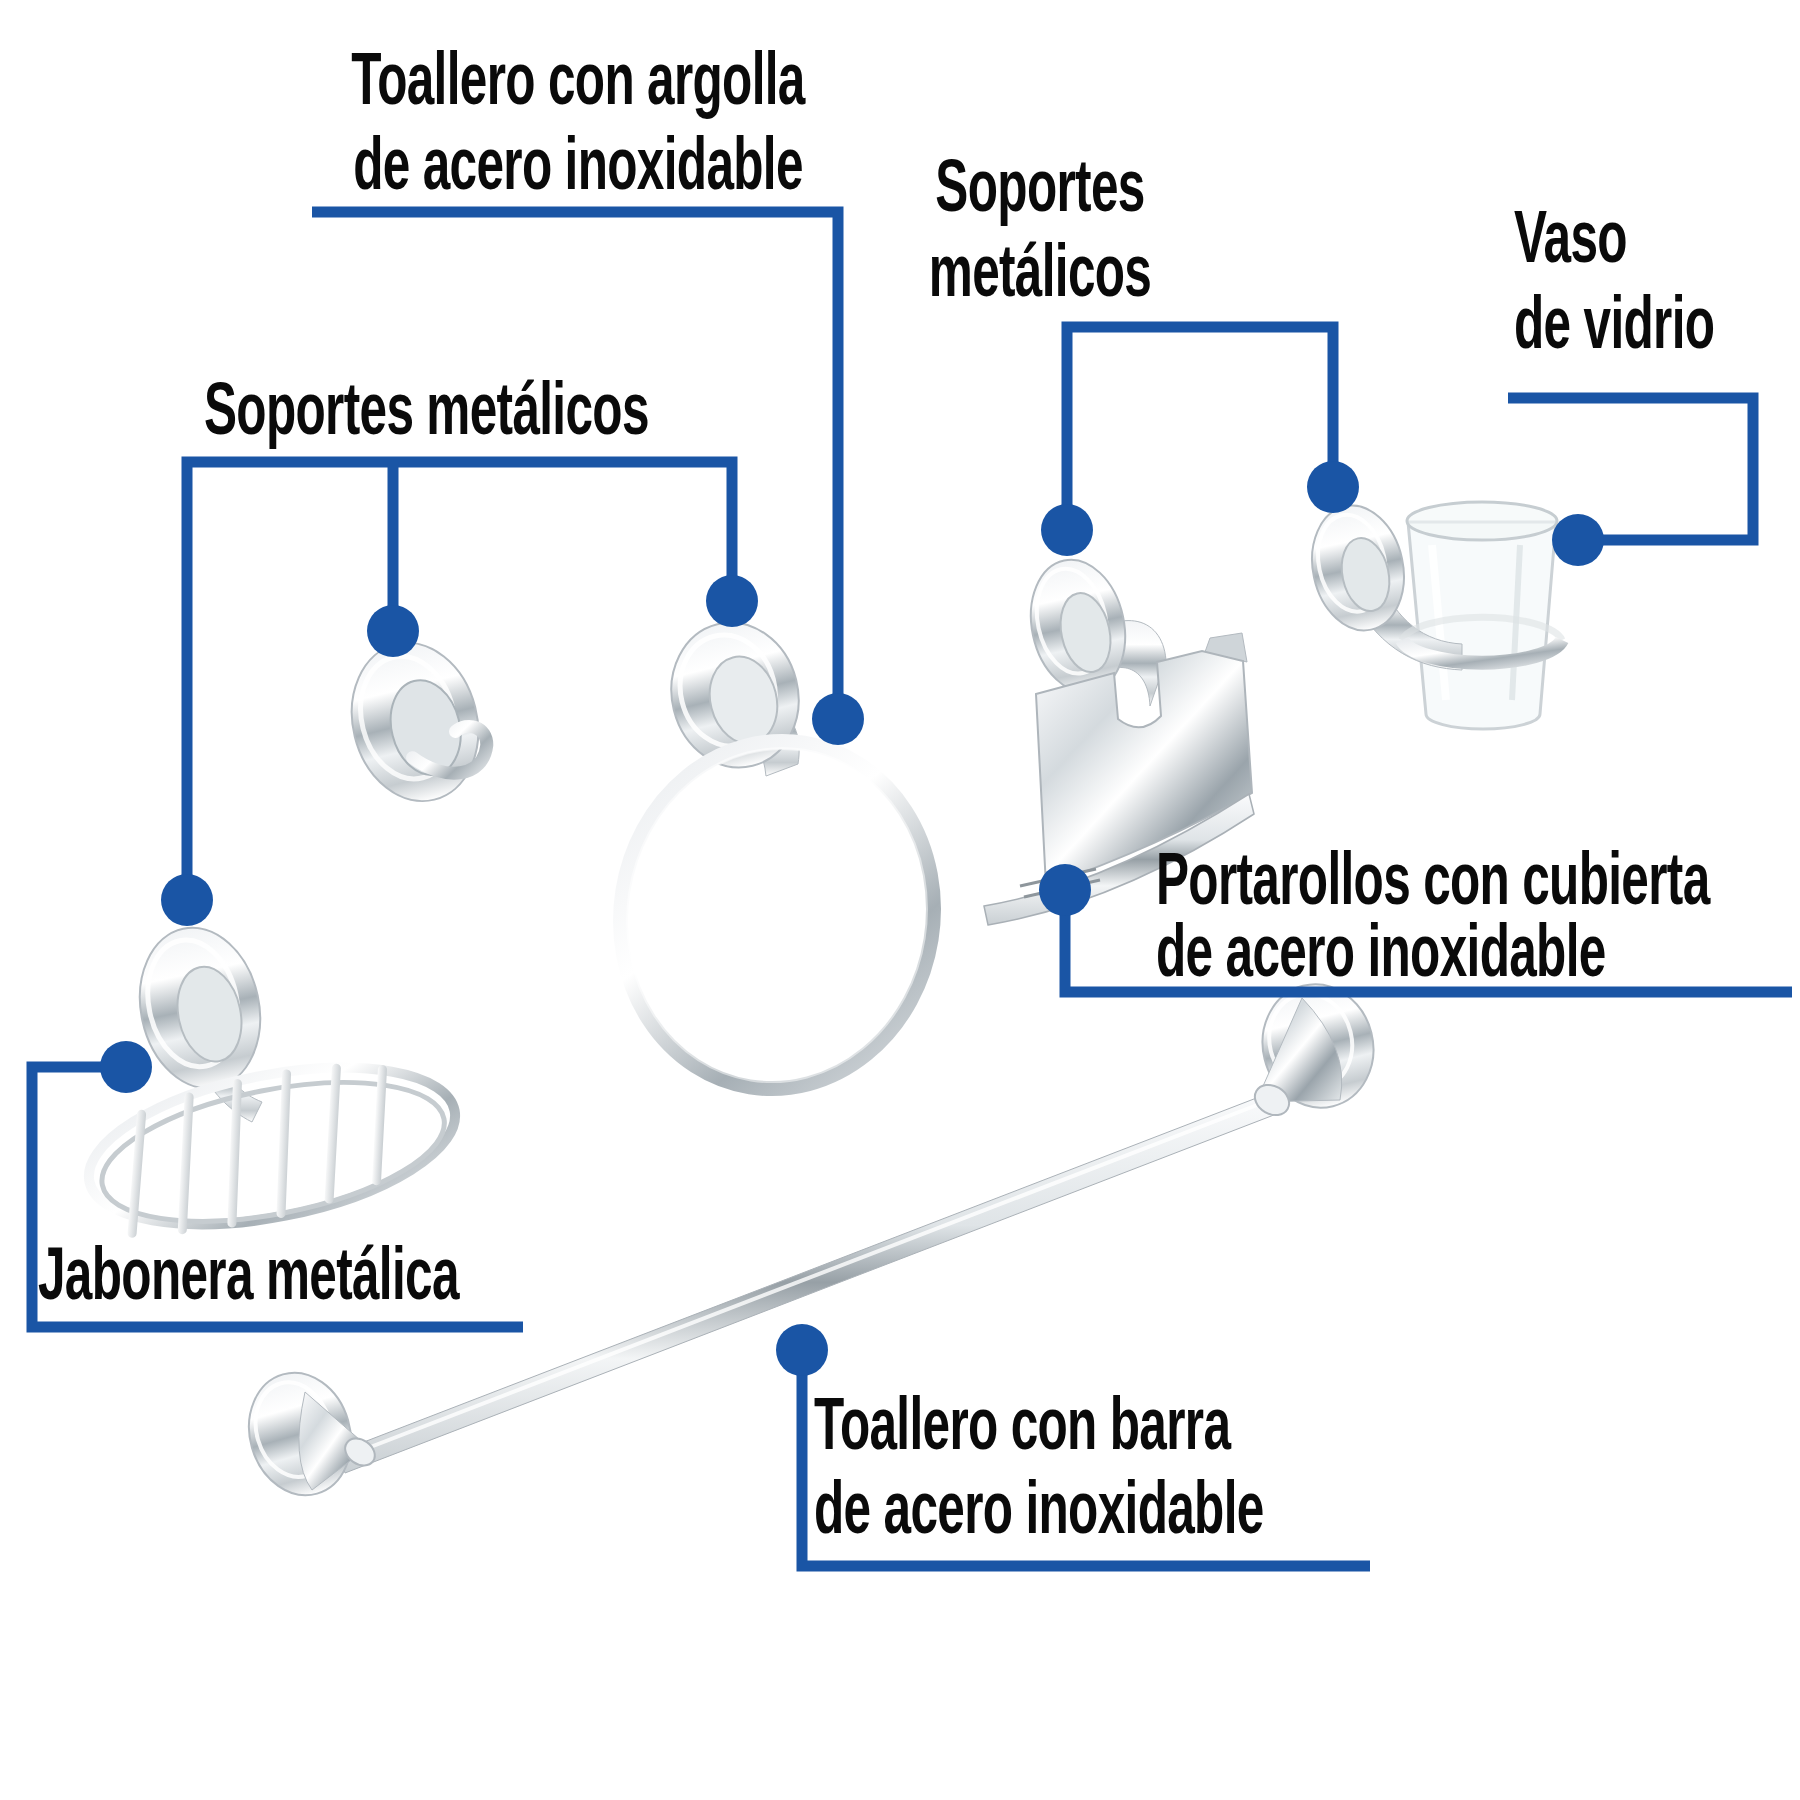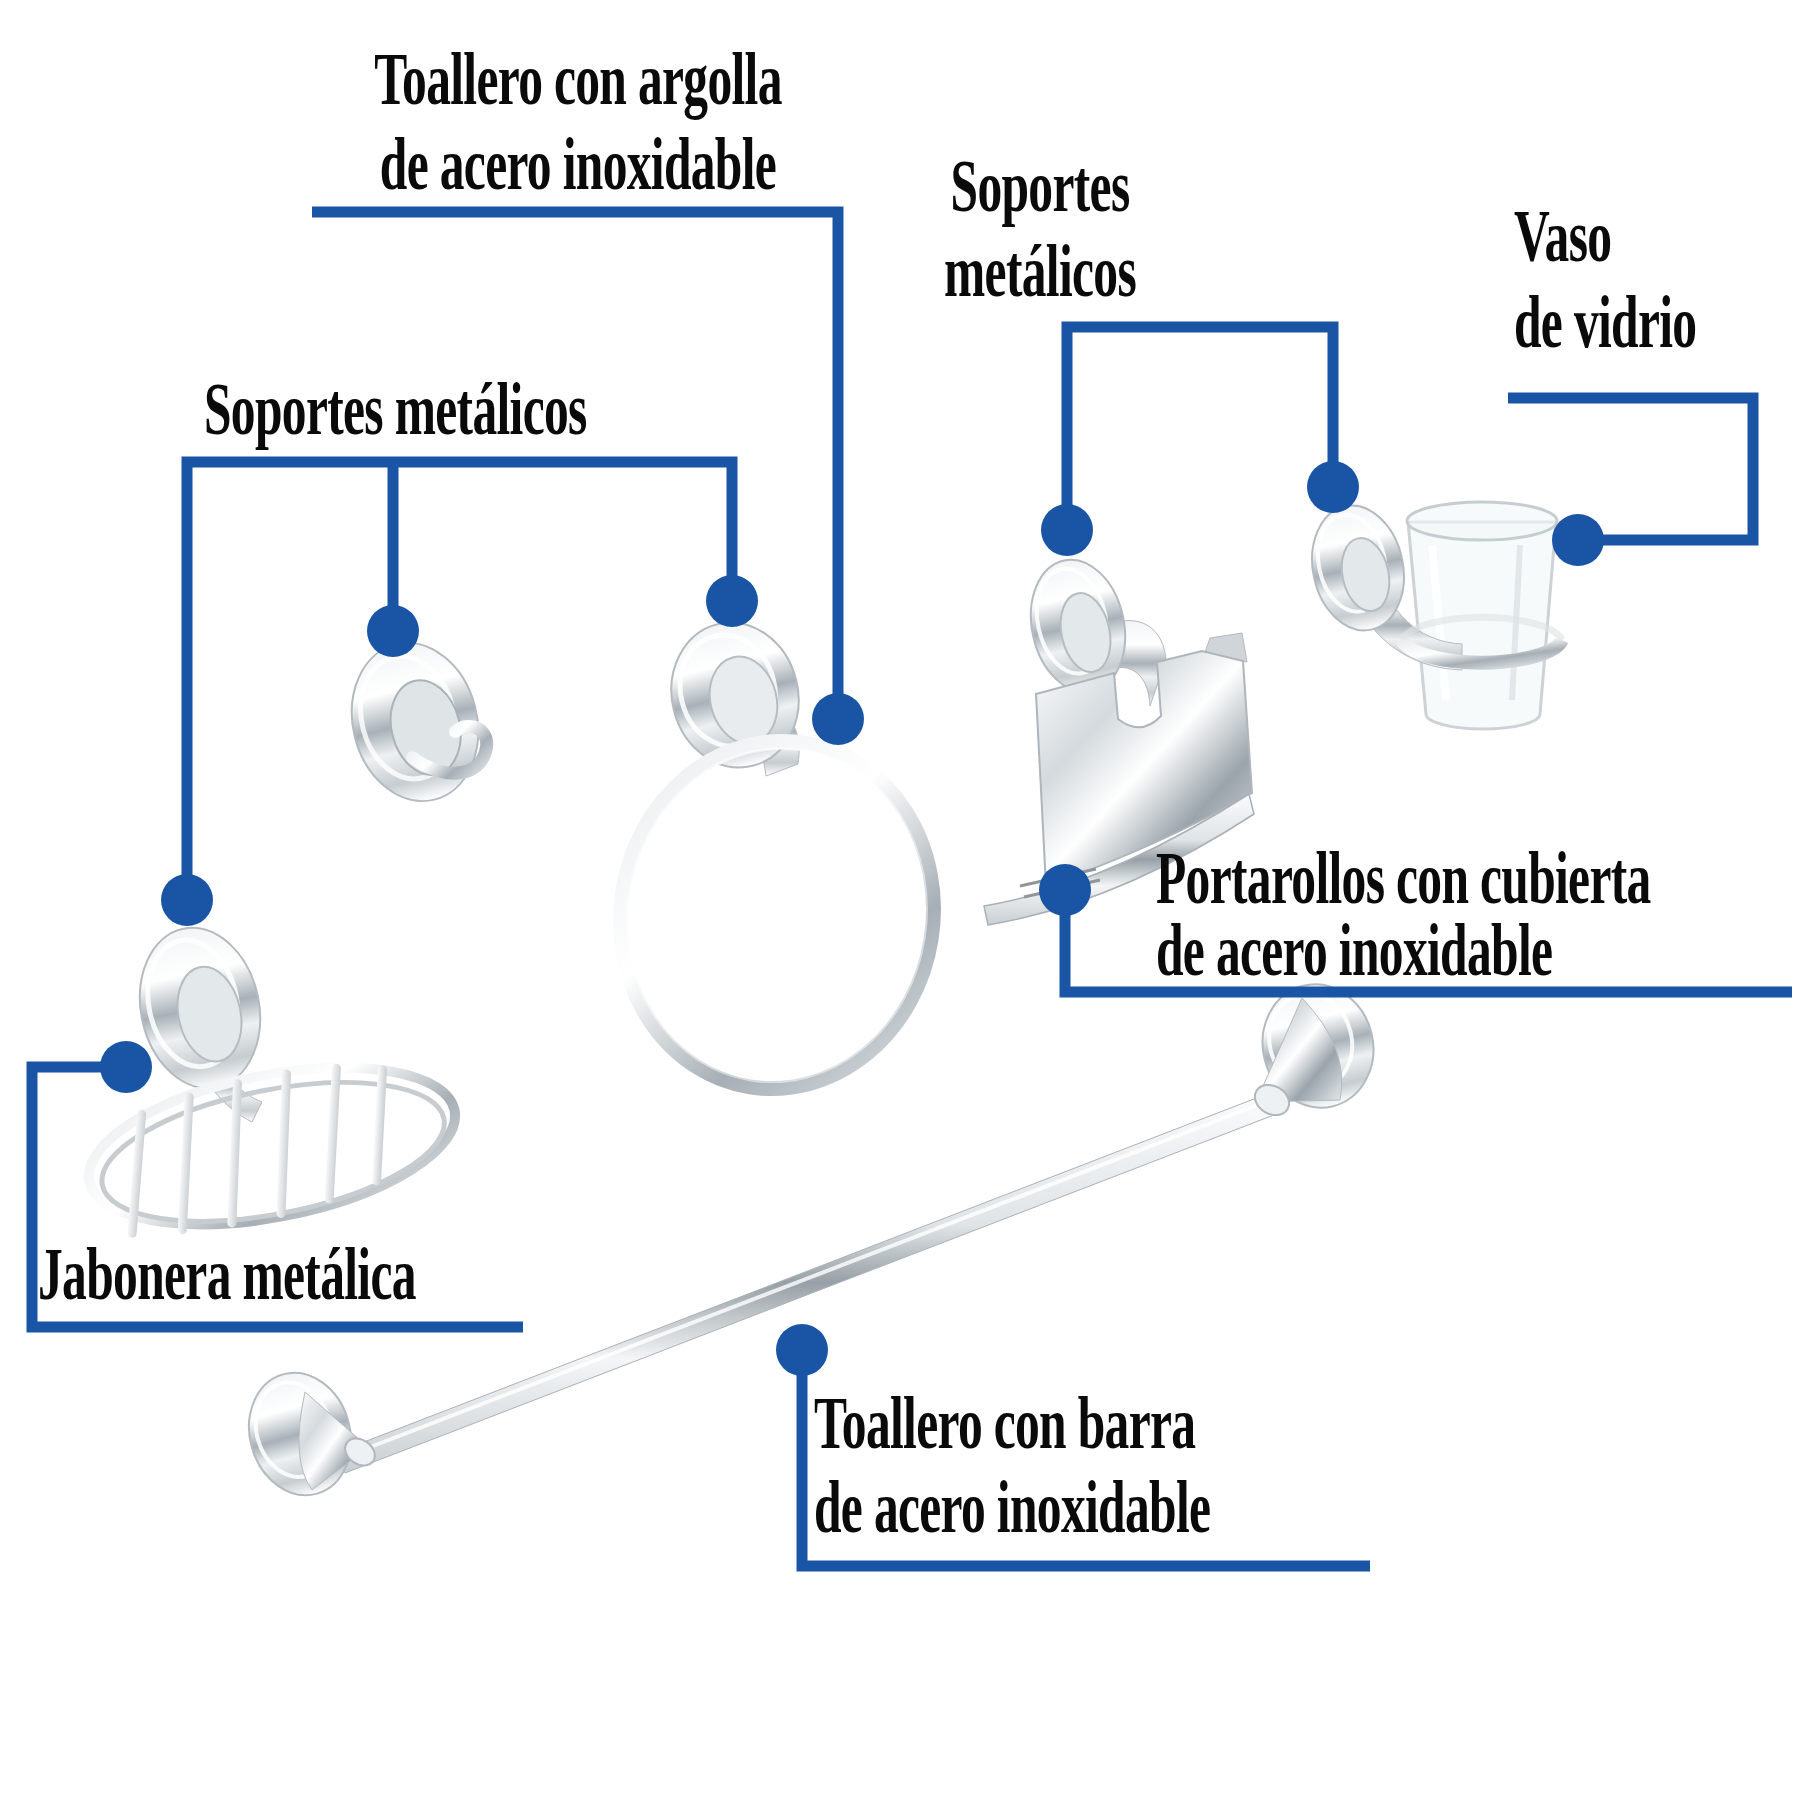--- a/index.html
+++ b/index.html
@@ -1,21 +1,21 @@
 <!DOCTYPE html>
 <html><head>
 <meta charset="utf-8">
 <style>
   html,body{margin:0;padding:0;background:#ffffff;}
   .canvas{
     position:relative;
     width:1800px;height:1800px;
     background:#ffffff;
     overflow:hidden;
-    font-family:Liberation Serif, serif;
+    font-family:Liberation Sans, sans-serif;
   }
   .diagram-svg{position:absolute;left:0;top:0;width:1800px;height:1800px;}
   .lbl{
     position:absolute;
     color:#0a0a0a;
     font-weight:700;
     font-size:75px;
     line-height:85px;
     letter-spacing:-1px;
     white-space:nowrap;

